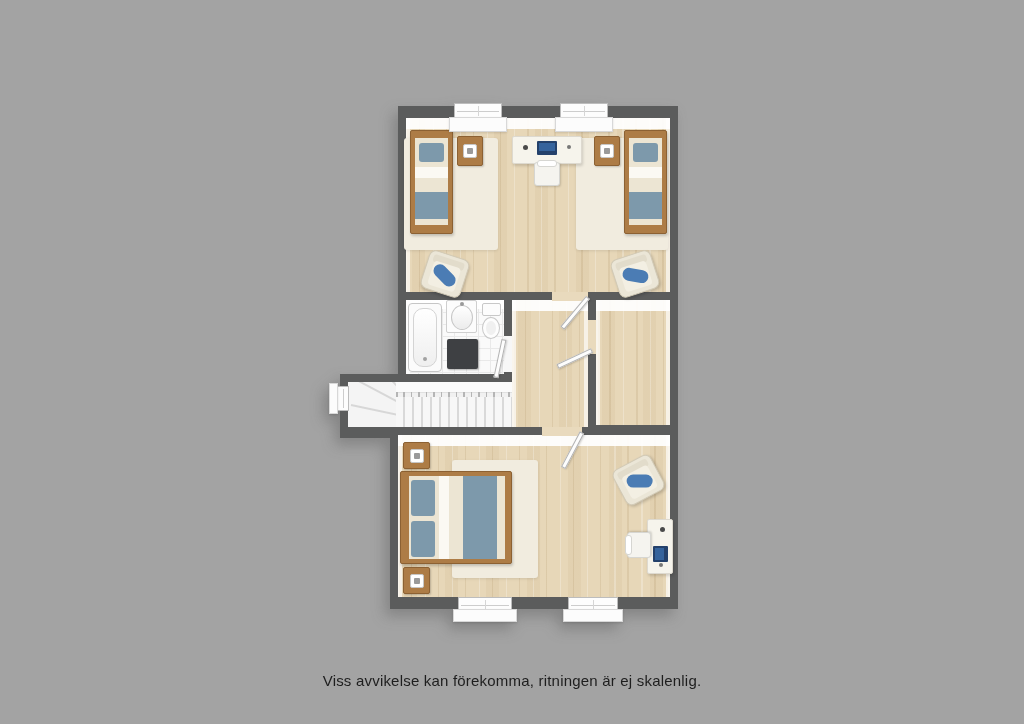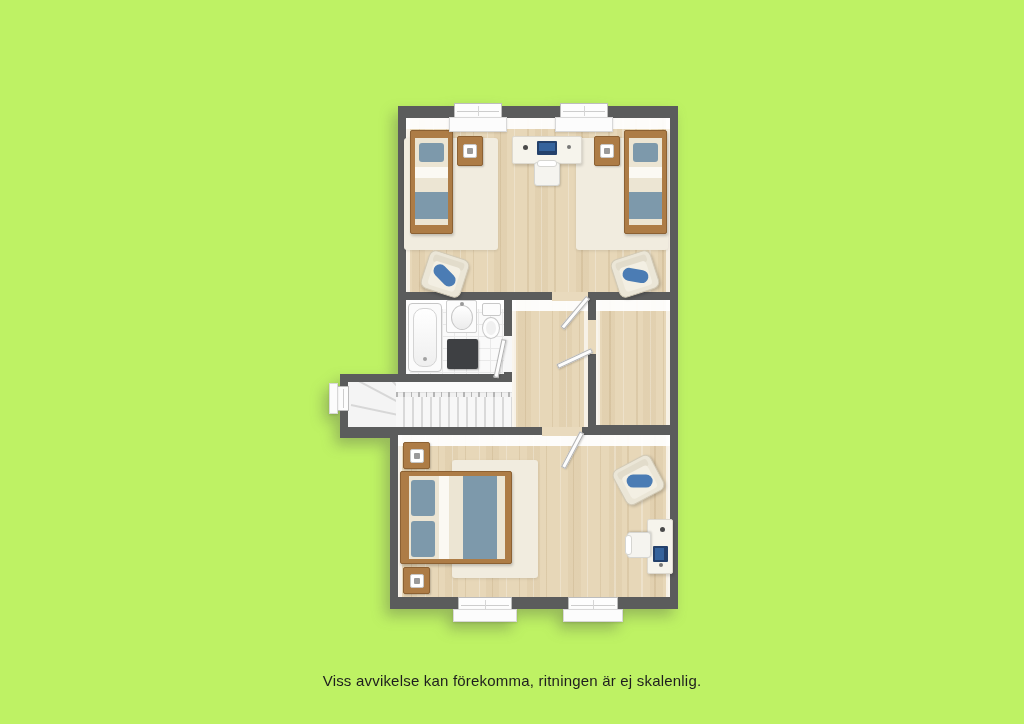--- a/index.html
+++ b/index.html
@@ -1,16 +1,16 @@
 <!DOCTYPE html>
 <html><head>
 <meta charset="utf-8">
 <style>
   html,body{margin:0;padding:0;background:#fff;}
-  .page{position:relative;width:1024px;height:724px;background:#bef264;overflow:hidden;
+  .page{position:relative;width:1024px;height:724px;background:#a3a3a3;overflow:hidden;
         font-family:"Liberation Sans", sans-serif;}
   .abs{position:absolute;box-sizing:border-box;}
   #plan{position:absolute;filter:drop-shadow(-5px 7px 7px rgba(70,70,70,.33));}
   .floor-wood{
     background-color:#e7d7b8;
     background-image:
       repeating-linear-gradient(90deg, rgba(255,255,255,.25) 0 1.5px, rgba(0,0,0,0) 1.5px 13px, rgba(139,104,51,.12) 13px 14.5px, rgba(0,0,0,0) 14.5px 27px),
       repeating-linear-gradient(90deg, rgba(0,0,0,0) 0 6px, rgba(160,125,70,.07) 6px 19px, rgba(0,0,0,0) 19px 41px);
     box-shadow: inset 0 11px 0 rgba(255,255,255,.92), inset 4px 0 0 rgba(255,255,255,.65), inset -4px 0 0 rgba(255,255,255,.65);
   }

